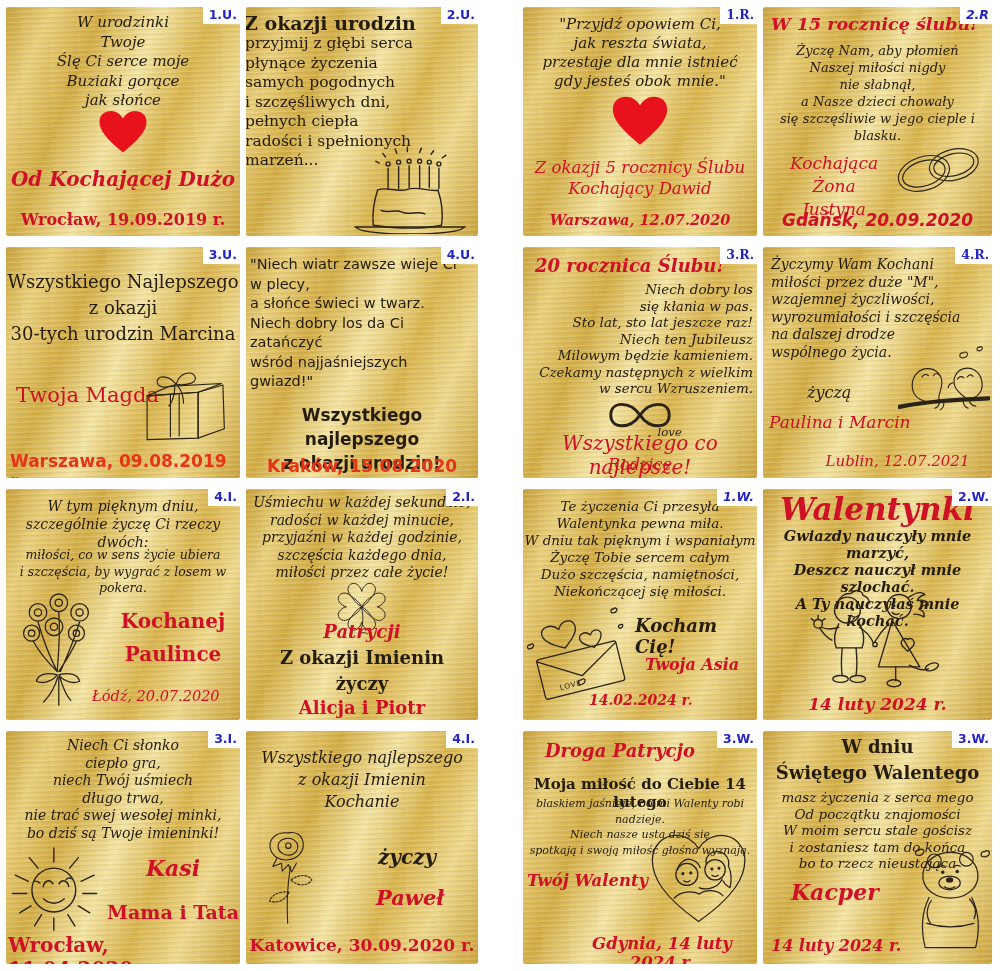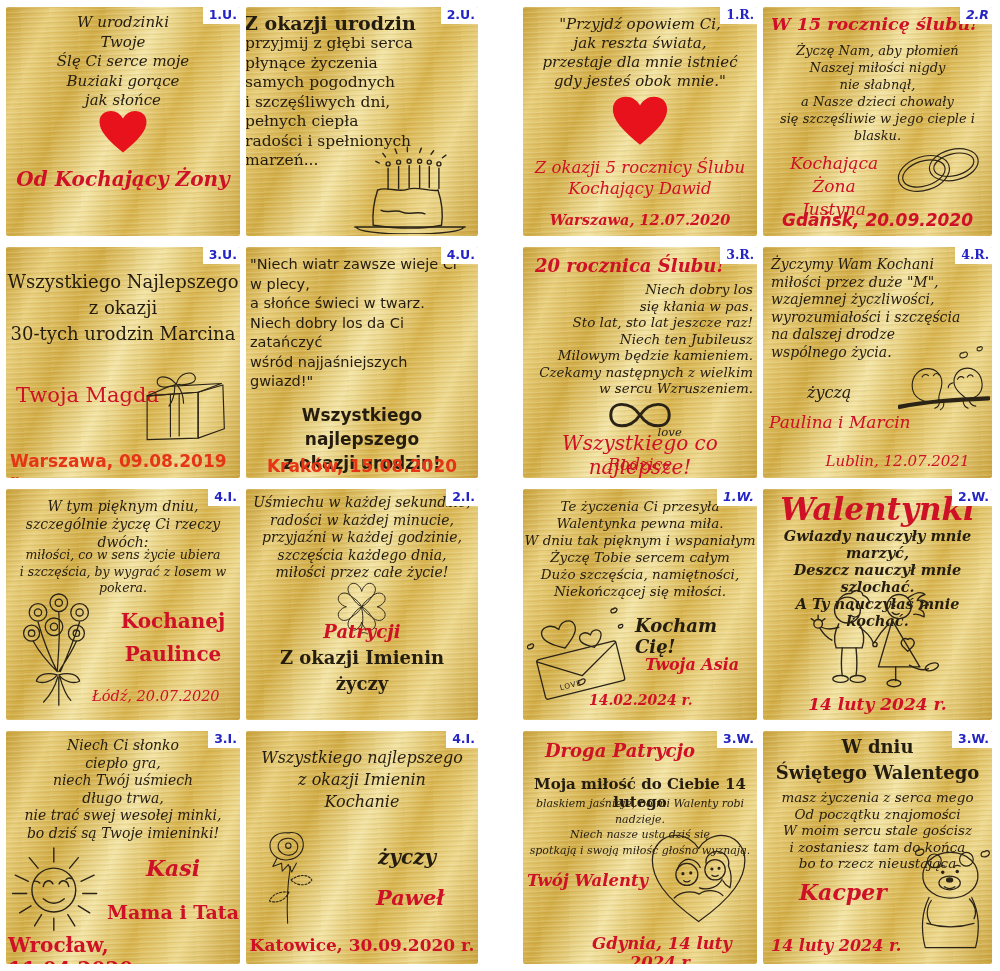--- a/index.html
+++ b/index.html
@@ -105,42 +105,43 @@
   
   .p14 .hd{top:9px;left:22px;font-size:18px;}
   .p14 .sub{top:44px;font-size:15px;}
   .p14 .poem{top:65px;font-size:11px;line-height:15.5px;}
   .p14 .sig{top:140px;left:4px;font-size:16.5px;}
   .p14 .icon{right:4px;top:98px;}
   .p14 .date{top:203px;left:44px;right:0;text-align:center;font-size:16.5px;}
   
   .p15 .hd{top:3px;font-size:18px;line-height:26px;}
   .p15 .poem{top:58px;font-size:13.5px;line-height:16.5px;}
-  .p15 .sig{top:148px;left:36px;font-size:22px;font-style:italic;}
+  .p15 .sig{top:148px;left:28px;font-size:22px;font-style:italic;}
   .p15 .icon{right:2px;top:116px;}
   .p15 .date{top:205px;left:8px;font-size:16px;}
 </style>
 </head>
 <body>
 
 <div id="board">
 
   <article class="plaque c1 r1 p0">
     <span class="tag">1.U.</span>
     <div class="t ctr ser it poem">W urodzinki
 Twoje
 Ślę Ci serce moje
 Buziaki gorące
 jak słońce</div>
     <div class="icon">
       <svg width="50" height="46" viewBox="0 0 100 90">
           <path d="M50 86C18 60 3 42 3 25 3 10 14 3 26 3c10 0 19 6 24 15C55 9 64 3 74 3c12 0 23 7 23 22 0 17-15 35-47 61z" fill="#e8121c"></path>
         </svg>
     </div>
-    <div class="t ctr ser it b red sig">Od Kochający Żony</div>
+    <div class="t ctr ser it b red sig">Od Kochającej Dużo</div>
+    <div class="t ctr ser b red date">Wrocław, 19.09.2019 r.</div>
   </article>
 
   <article class="plaque c2 r1 p1">
     <span class="tag">2.U.</span>
     <div class="t ser b hd">Z okazji urodzin</div>
     <div class="t ser poem">przyjmij z głębi serca
 płynące życzenia
 samych pogodnych
 i szczęśliwych dni,
 pełnych ciepła
@@ -334,20 +335,21 @@
           <use href="#lf" transform="rotate(90 47 47)"></use>
           <use href="#lf" transform="rotate(180 47 47)"></use>
           <use href="#lf" transform="rotate(270 47 47)"></use>
           <path d="M47 50c4 16 2 34-6 44 6-4 12-4 16-1"></path>
         </g>
       </svg>
     </div>
     <div class="t ctr ser it b red name">Patrycji</div>
     <div class="t ctr ser b closing">Z okazji Imienin
 życzy</div>
+    <div class="t ctr ser b red sig">Alicja i Piotr</div>
   </article>
 
   <article class="plaque c3 r3 p10">
     <span class="tag">1.W.</span>
     <div class="t ctr ser it poem">Te życzenia Ci przesyła
 Walentynka pewna miła.
 W dniu tak pięknym i wspaniałym
 Życzę Tobie sercem całym
 Dużo szczęścia, namiętności,
 Niekończącej się miłości.</div>

